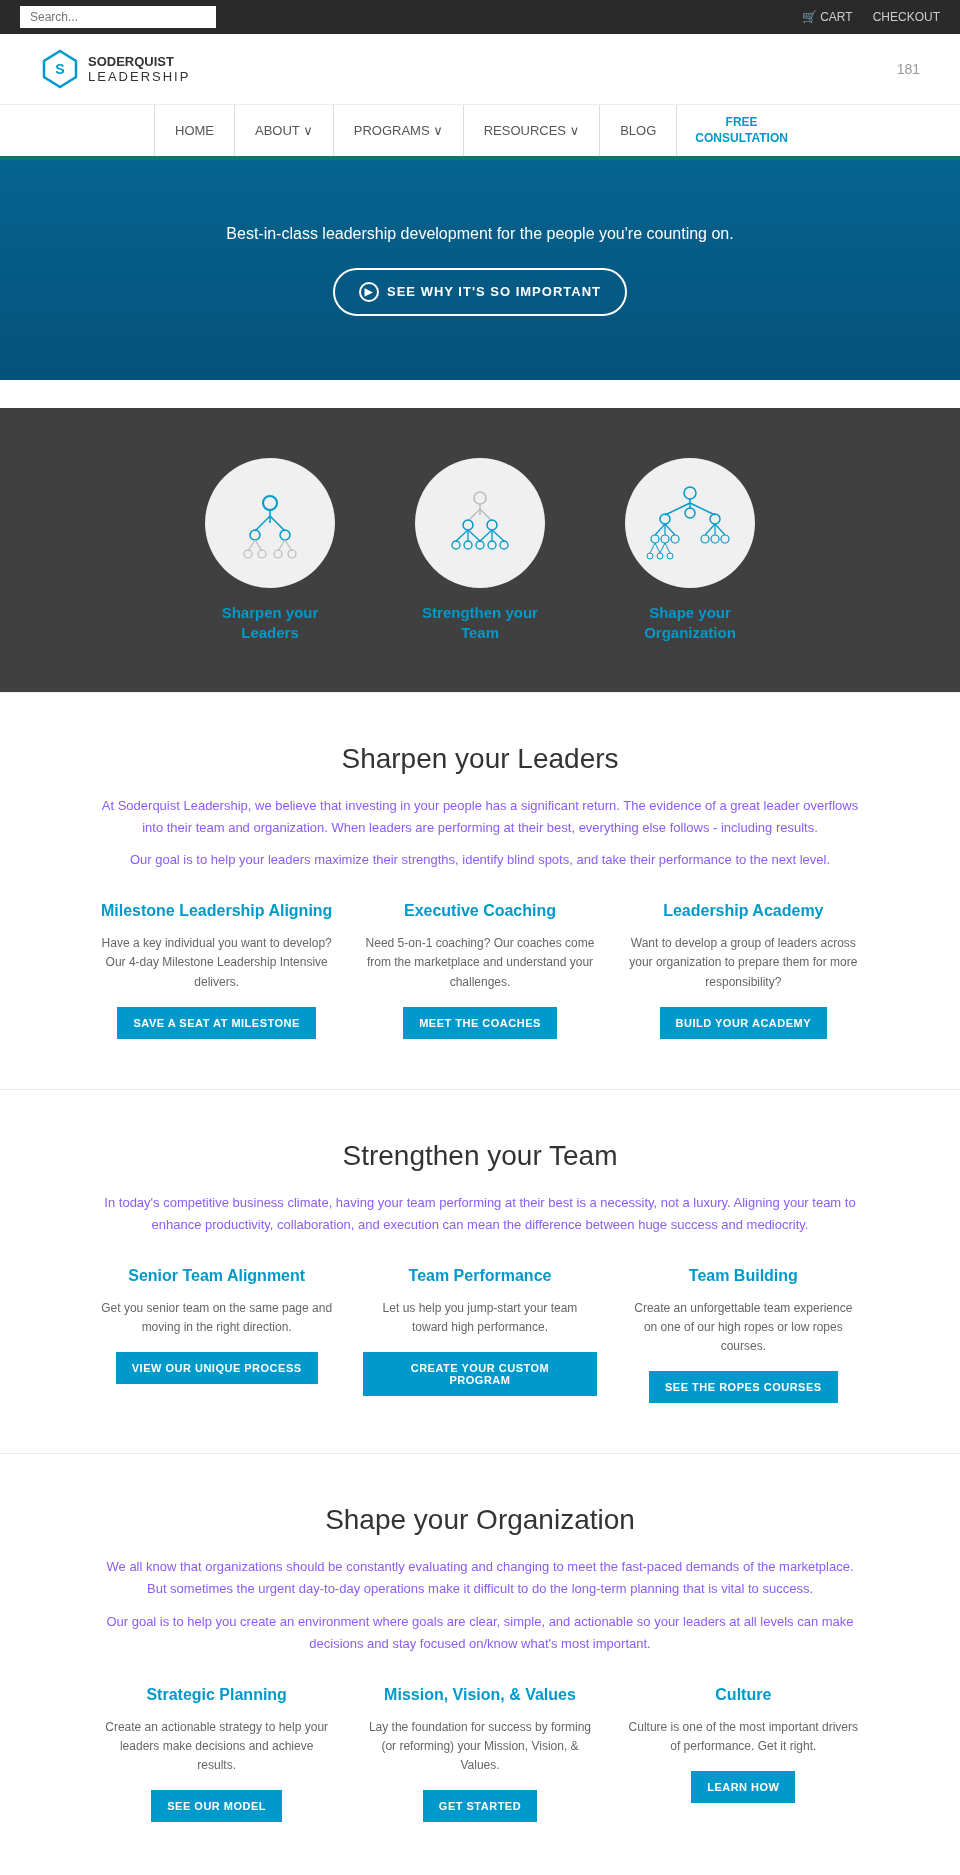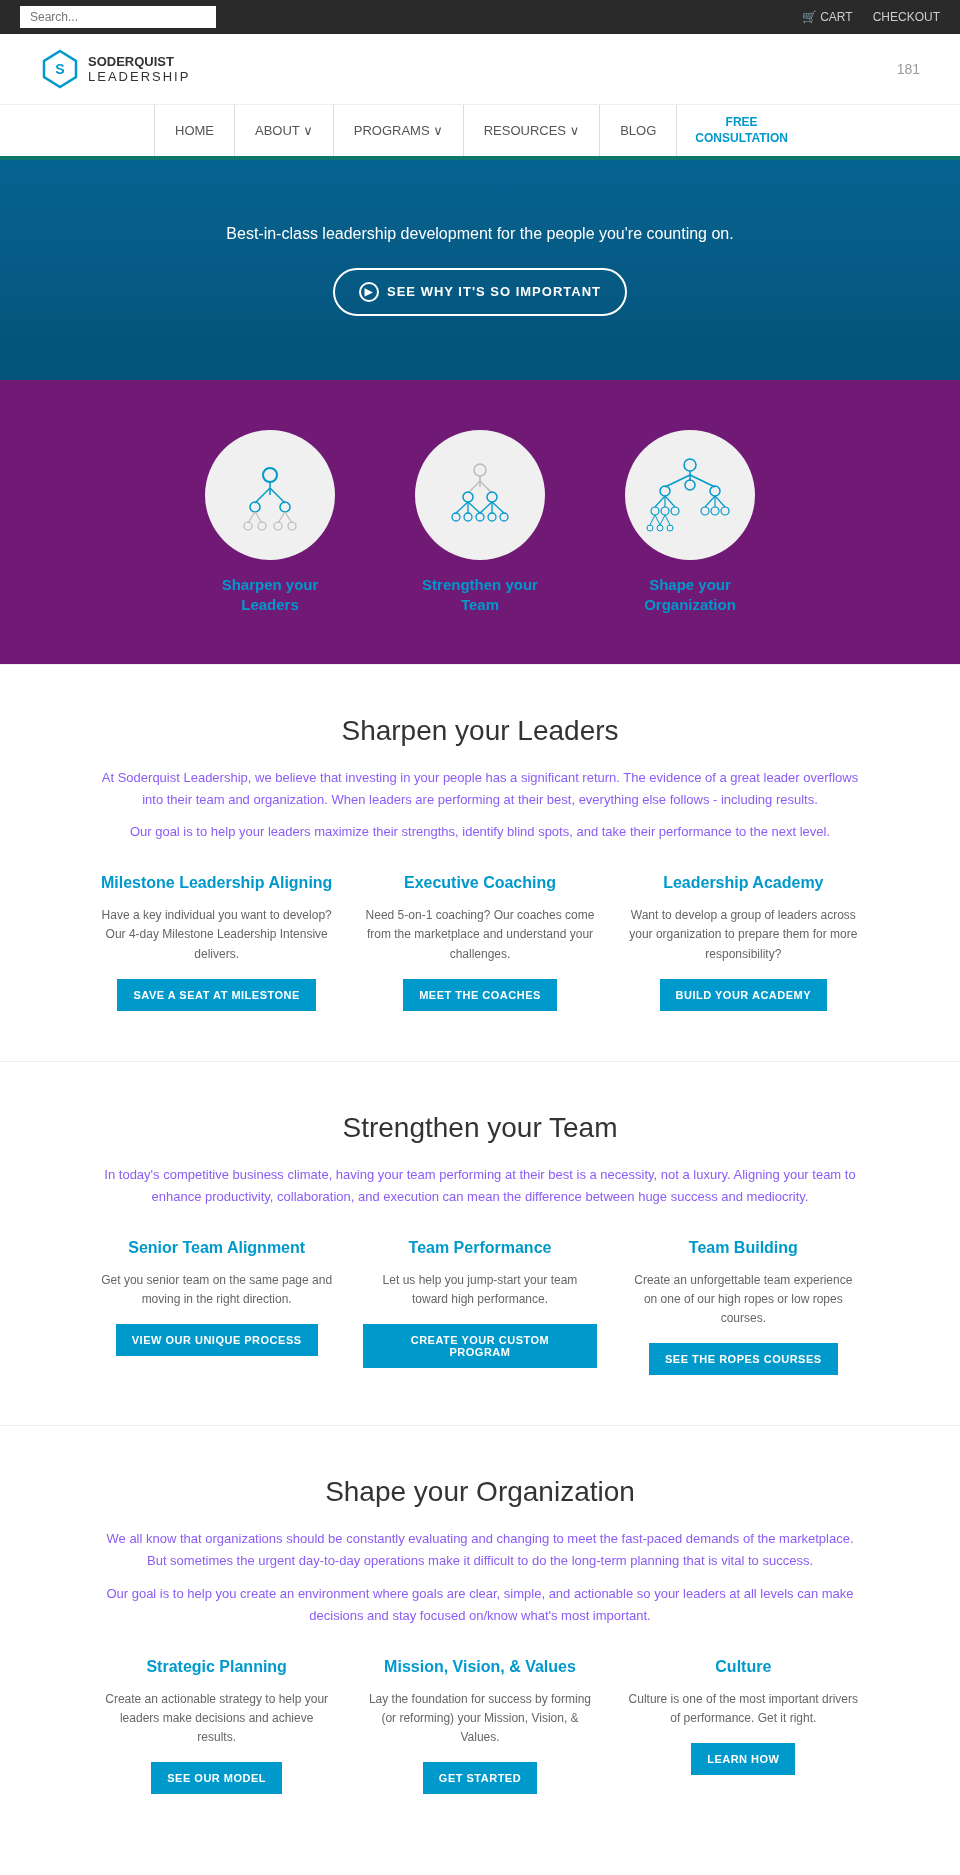--- a/index.html
+++ b/index.html
@@ -129,21 +129,22 @@
       justify-content: center;
       font-size: 10px;
     }
 
     
     .icons-section {
       display: flex;
       justify-content: center;
       gap: 80px;
       padding: 50px 40px;
-      background: #701a75;
+      background: #404040;
+      margin-top: 28px;
     }
     .icon-item {
       display: flex;
       flex-direction: column;
       align-items: center;
       gap: 15px;
     }
     .icon-circle {
       width: 130px;
       height: 130px;

